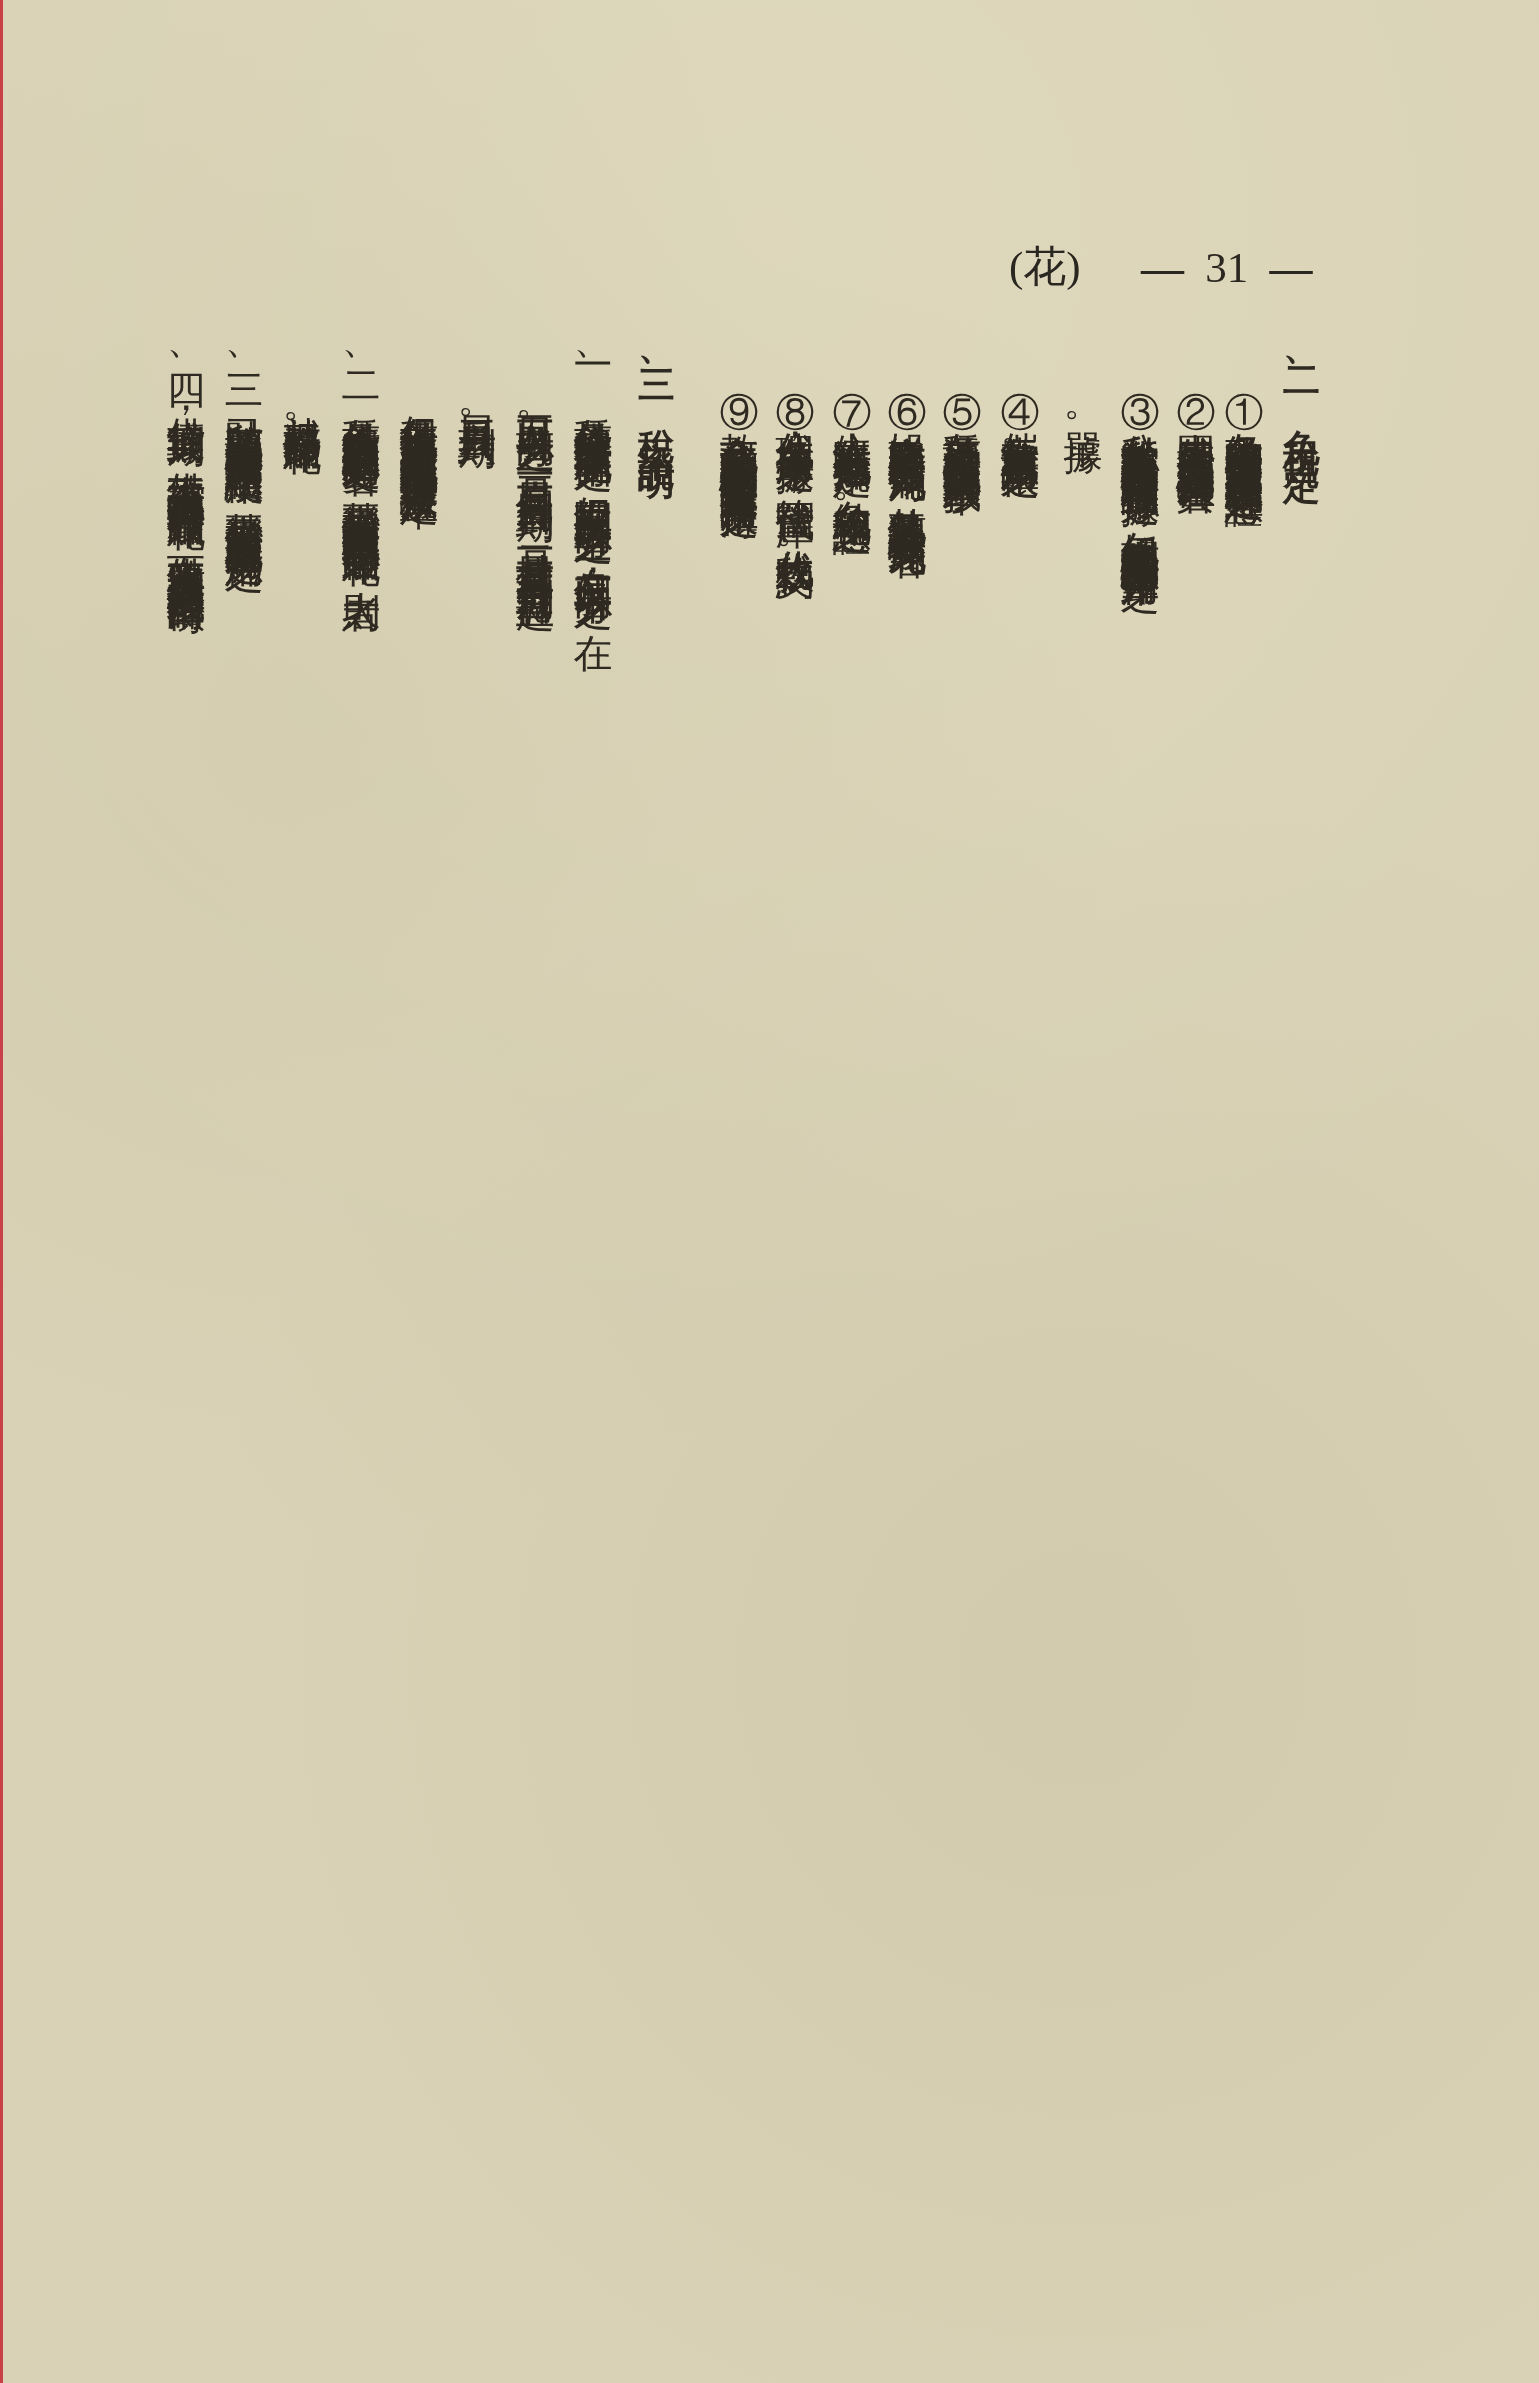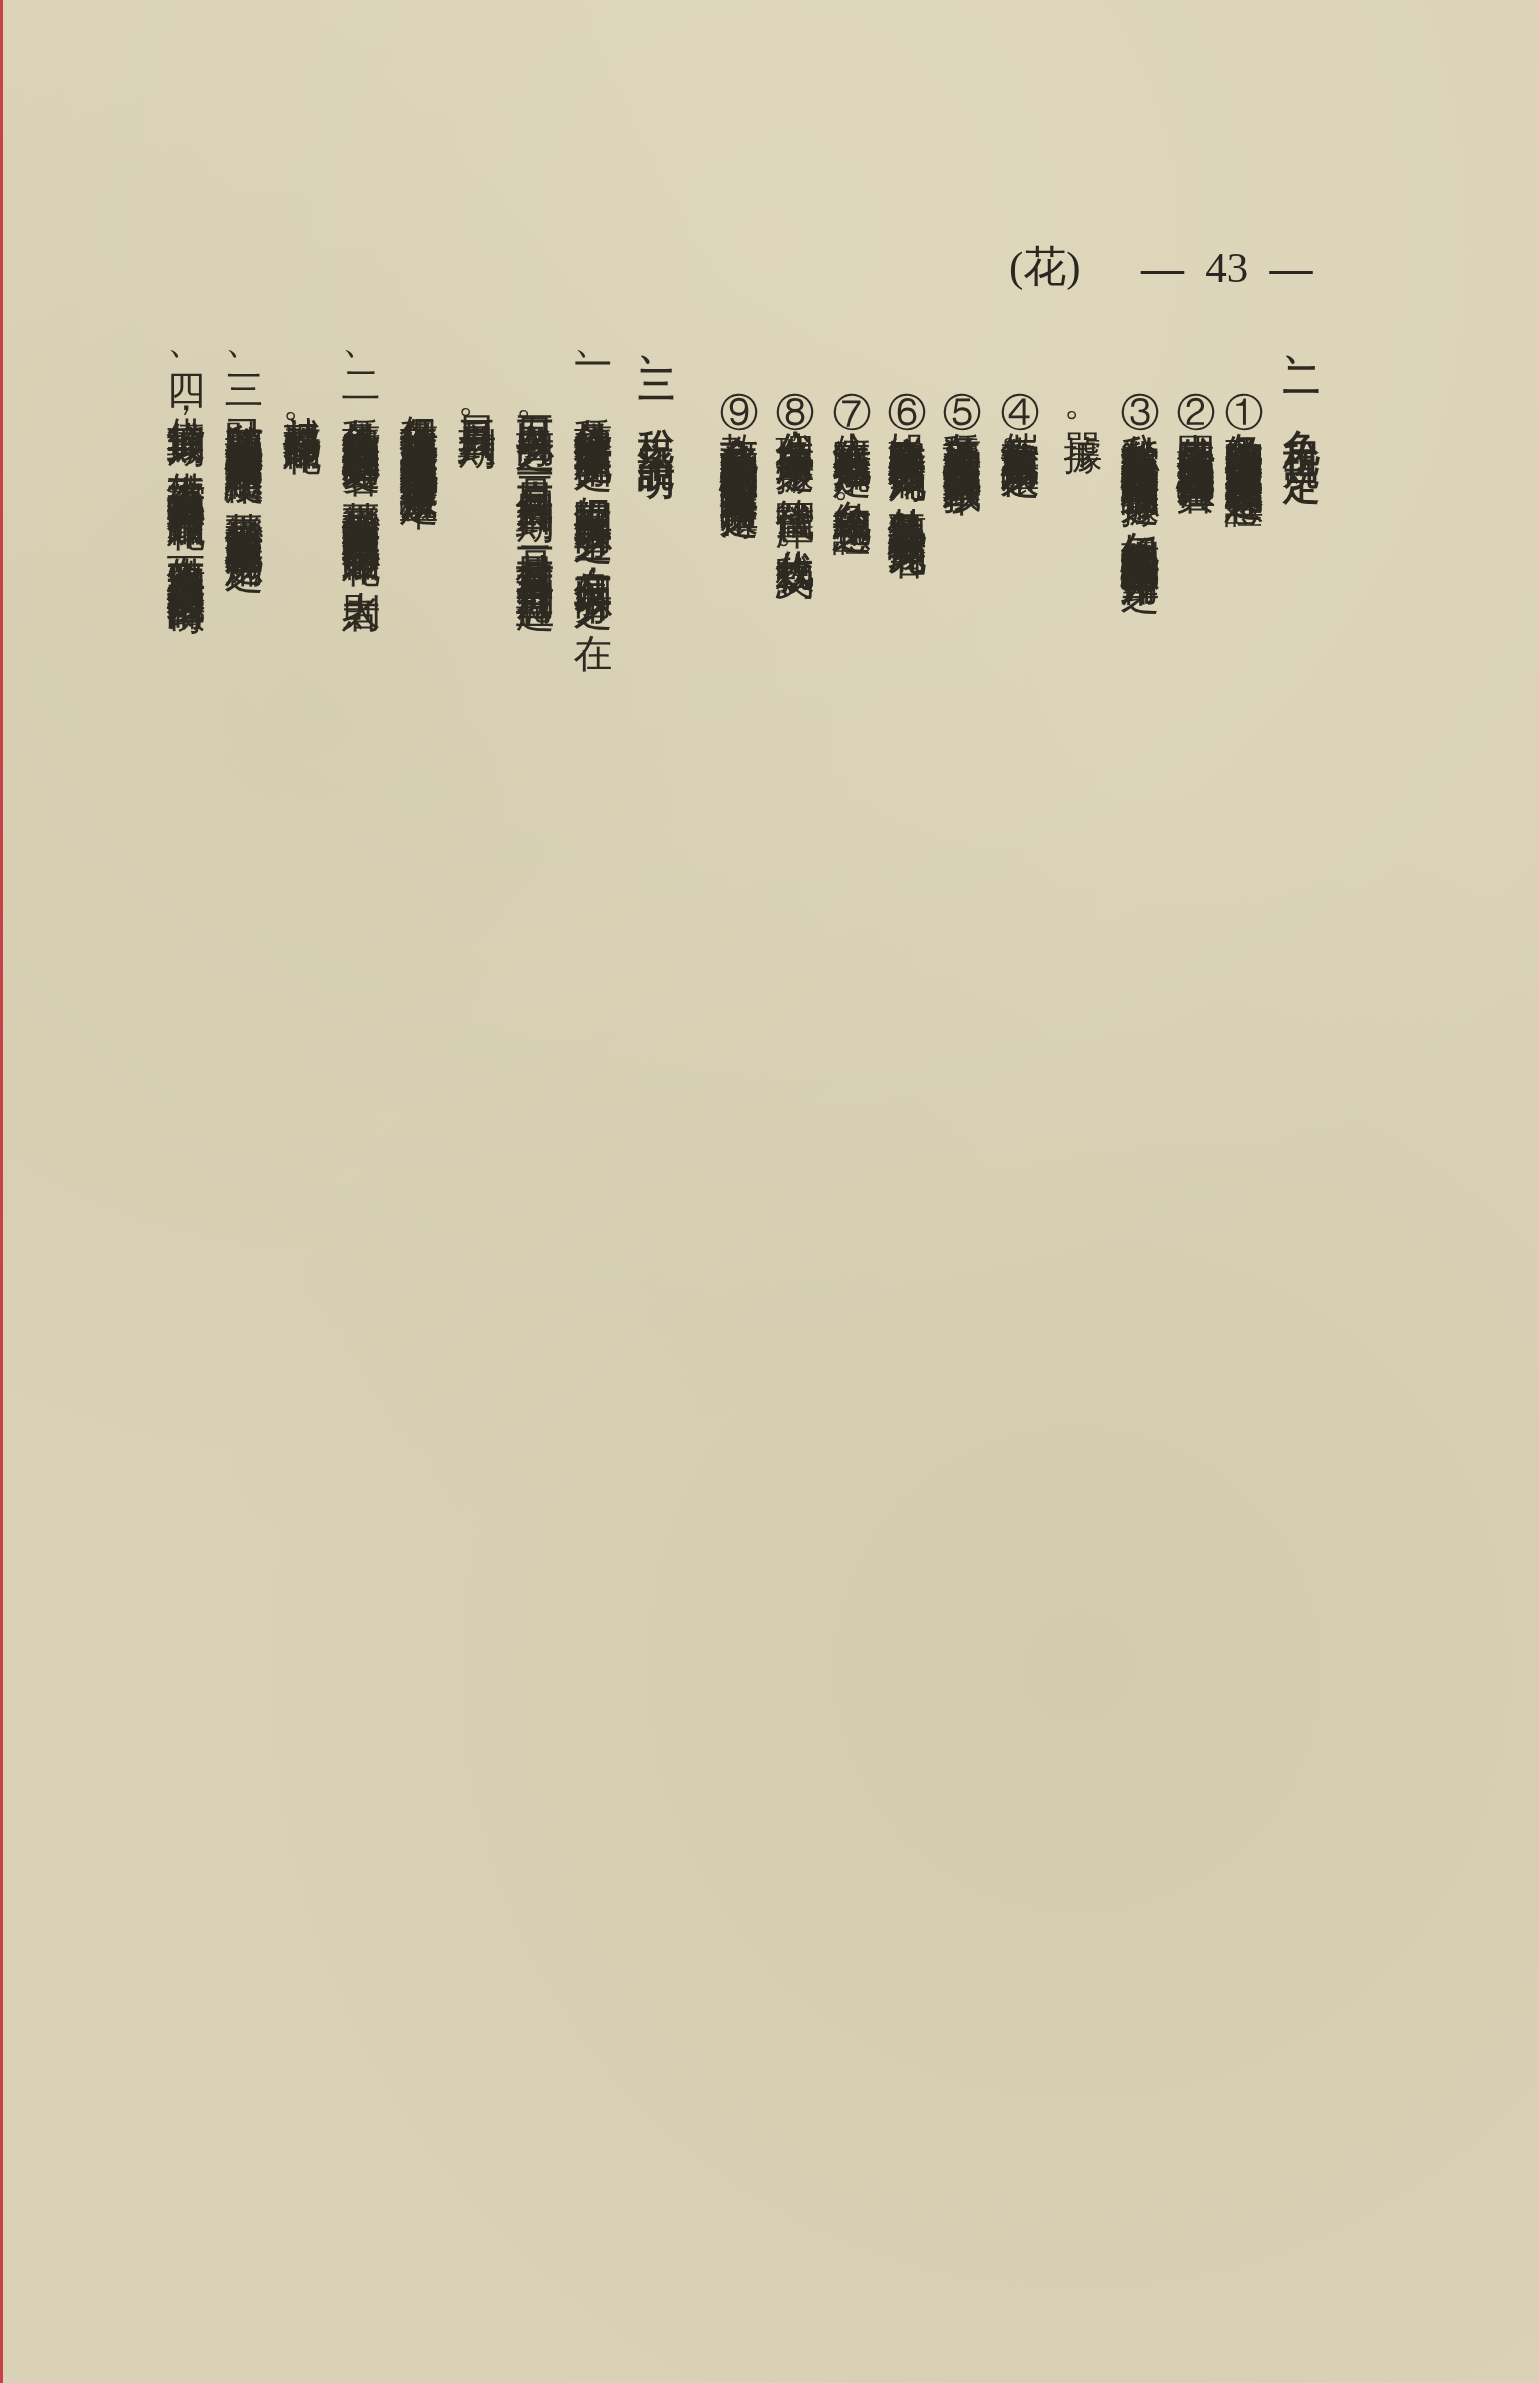--- a/index.html
+++ b/index.html
@@ -43,21 +43,21 @@
   }
 </style>
 </head>
 <body>
 
 <div class="left-edge"></div>
 
 <div class="header">
   <span class="tag">(花)</span>
   <span class="dash">—</span>
-  <span>43</span>
+  <span>31</span>
   <span class="dash">—</span>
 </div>
 
 <div class="col heading" style="left:1283px; top:340px;">二、免稅規定</div>
 
 <div class="col" style="left:1225px; top:361px;">①各級政府機關所書立或使用在一般應負納稅義務之各種憑證。</div>
 <div class="col" style="left:1177px; top:361px;">②由國外携同本國使用之憑證其屬於費用性質者</div>
 <div class="col" style="left:1121px; top:361px;">③公私營業或事業組織內部所用不生對外權利義務關係之單據，包括總組織與分組織間互用而不生對外作用之</div>
 <div class="col" style="left:1064px; top:402px;">單據。</div>
 <div class="col" style="left:1001px; top:361px;">④催索欠款或核對數目所用之帳單。</div>

